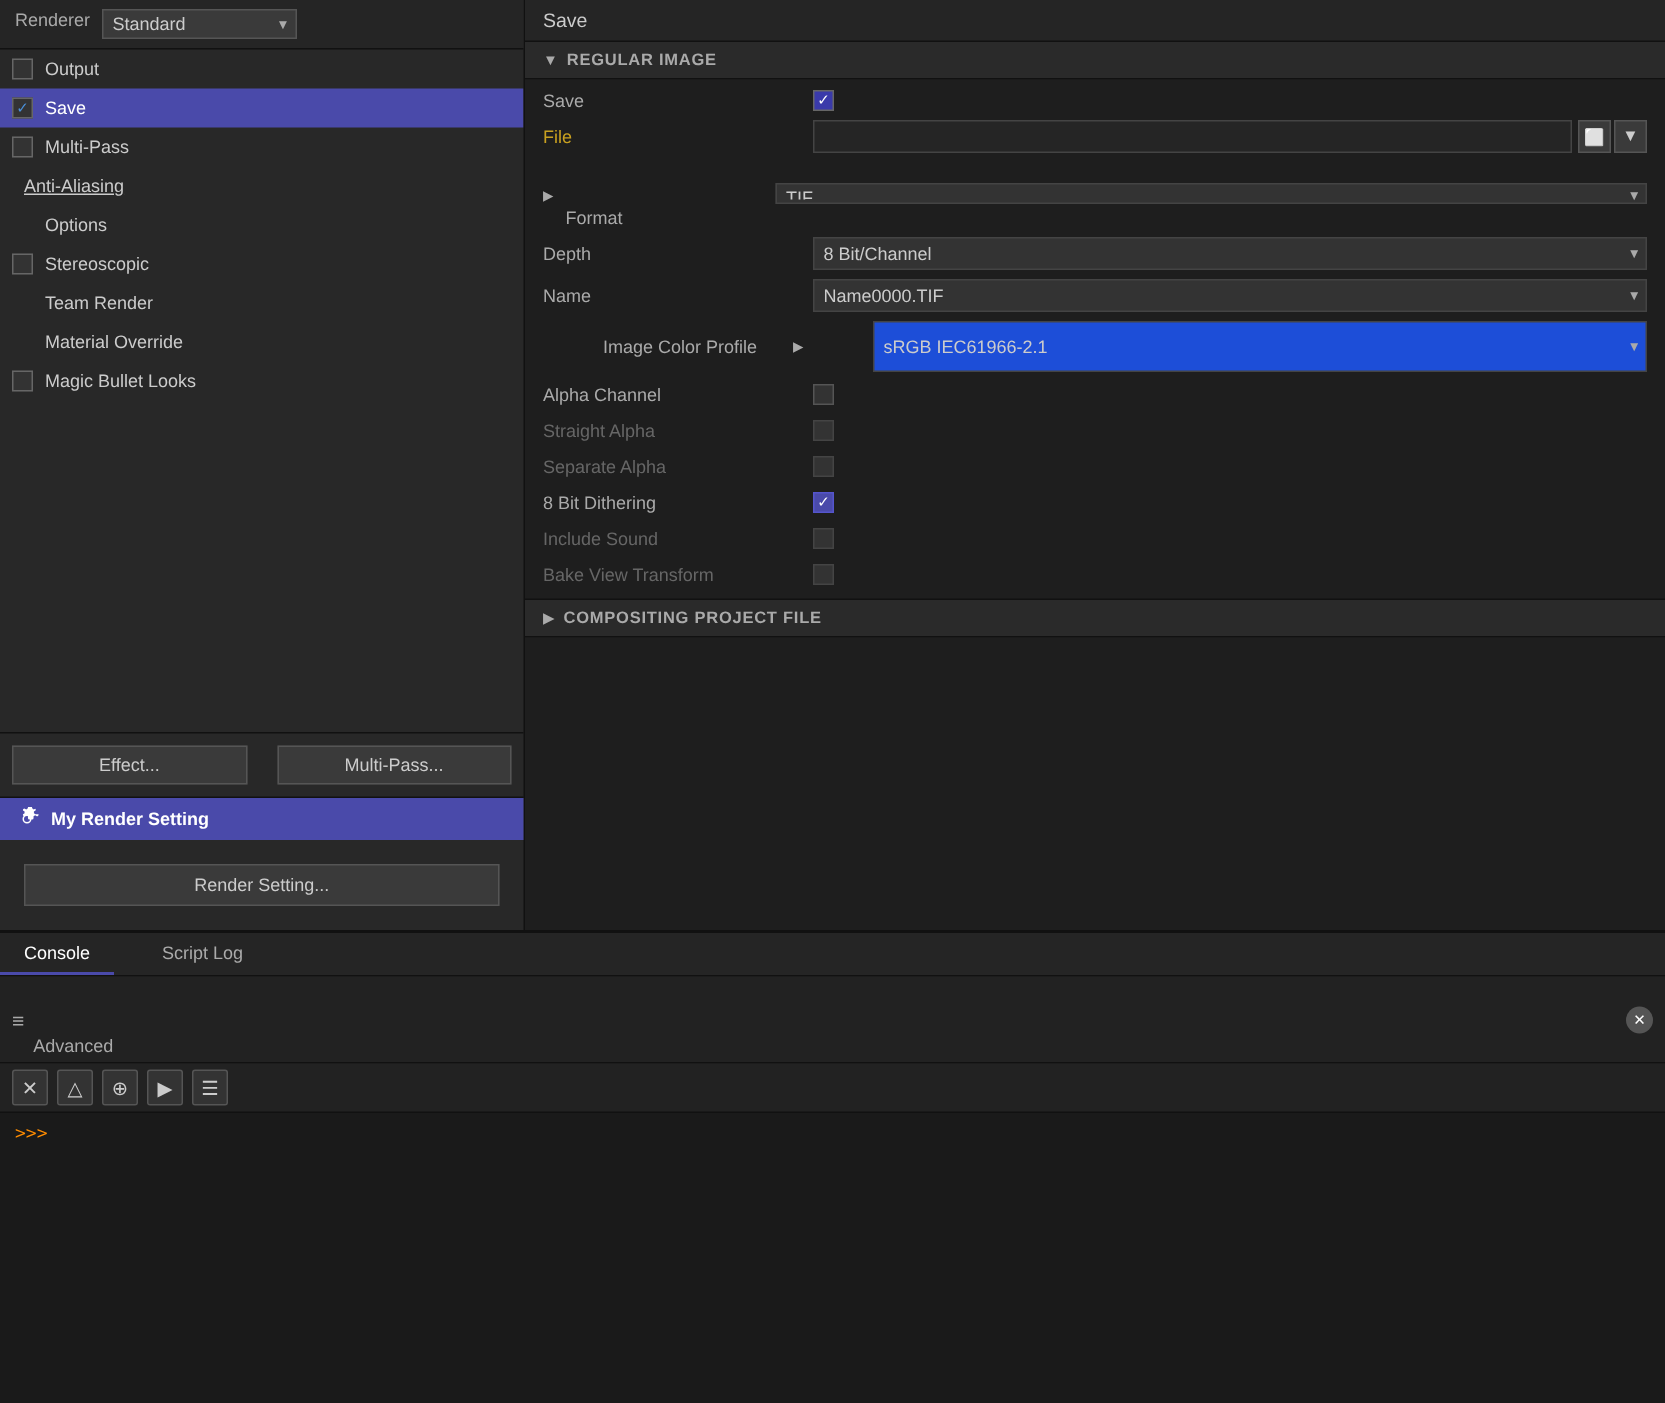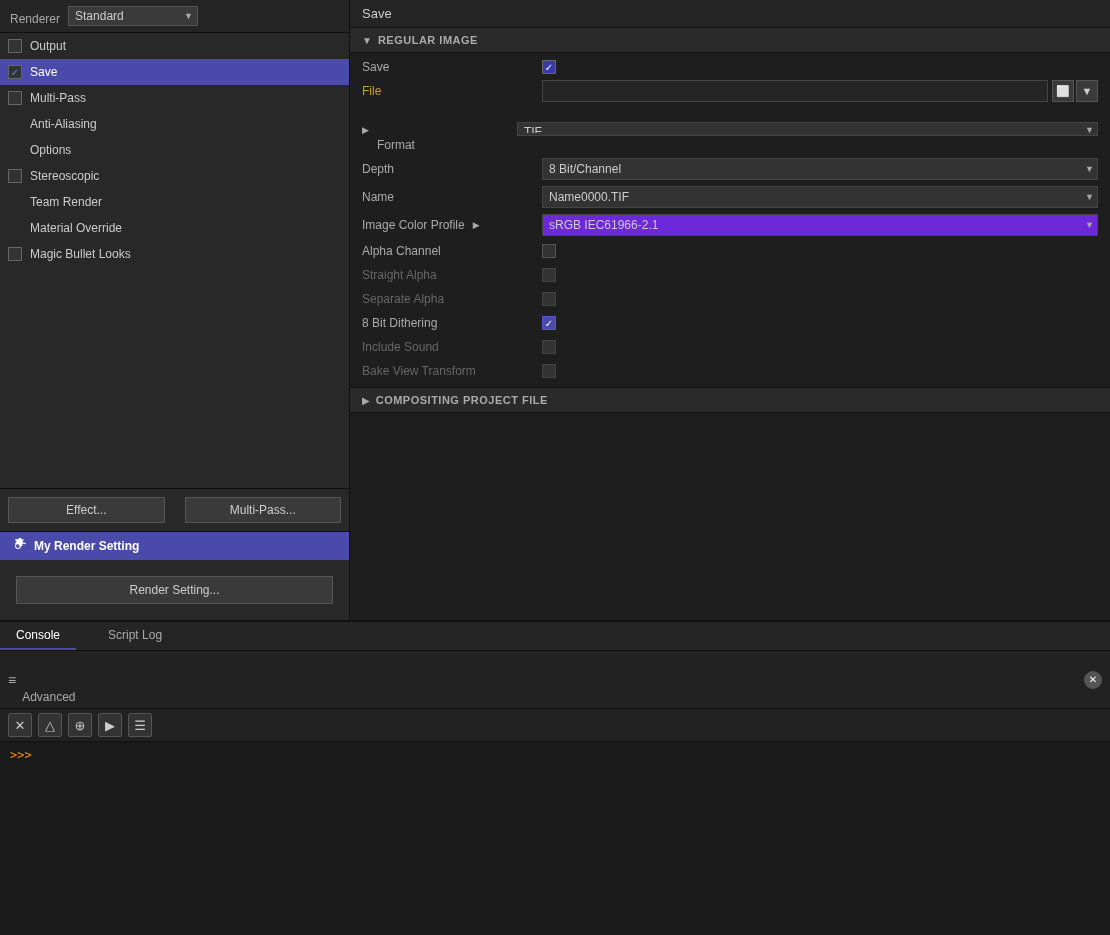--- a/index.html
+++ b/index.html
@@ -27,21 +27,21 @@
     .left-panel {
       width: 350px;
       background: #282828;
       display: flex;
       flex-direction: column;
       border-right: 1px solid #111;
     }
 
     .renderer-row {
       display: flex;
-      align-items: flex-end;
+      align-items: flex-start;
       padding: 6px 10px;
       background: #252525;
       border-bottom: 1px solid #111;
       gap: 8px;
     }
 
     .renderer-label {
       color: #aaa;
       font-size: 12px;
     }
@@ -363,21 +363,22 @@
       align-items: center;
       padding: 3px 12px;
     }
 
     .image-color-label {
       width: 180px;
       color: #aaa;
       font-size: 12px;
       display: flex;
       align-items: center;
-      gap: 4px;
+      gap: 20px;
+      margin-left: 40px;
     }
 
     .compositing-section {
       border-top: 1px solid #111;
     }
 
     
     .console-section {
       flex: 1;
       display: flex;
@@ -505,21 +506,21 @@
       <div class="nav-item active">
         <div class="nav-checkbox checked"></div>
         <span class="nav-item-label">Save</span>
       </div>
 
       <div class="nav-item">
         <div class="nav-checkbox"></div>
         <span class="nav-item-label">Multi-Pass</span>
       </div>
 
-      <div class="nav-item" style="padding-left: 30px;">
+      <div class="nav-item" style="padding-left: 16px; text-decoration: underline;">
         <span class="nav-item-label">Anti-Aliasing</span>
       </div>
 
       <div class="nav-item" style="padding-left: 30px;">
         <span class="nav-item-label">Options</span>
       </div>
 
       <div class="nav-item">
         <div class="nav-checkbox"></div>
         <span class="nav-item-label">Stereoscopic</span>
@@ -614,21 +615,21 @@
             <span class="dropdown-arrow">▼</span>
           </div>
         </div>
 
         <div class="image-color-profile-row">
           <div class="image-color-label">
             <span>Image Color Profile</span>
             <span style="color:#aaa; font-size:9px; margin-left:4px;">▶</span>
           </div>
           <div class="field-value">
-            <select style="width:100%; background:#6d28d9; border:1px solid #444; color:#ccc; font-size:12px; padding:2px 6px; height:22px; appearance:none; -webkit-appearance:none;">
+            <select style="width:100%; background:#1d4ed8; border:1px solid #444; color:#ccc; font-size:12px; padding:2px 6px; height:34px; appearance:none; -webkit-appearance:none;">
               <option>sRGB IEC61966-2.1</option>
             </select>
             <span class="dropdown-arrow">▼</span>
           </div>
         </div>
 
         <div class="field-row">
           <span class="field-label">Alpha Channel</span>
           <div class="checkbox-empty"></div>
         </div>

